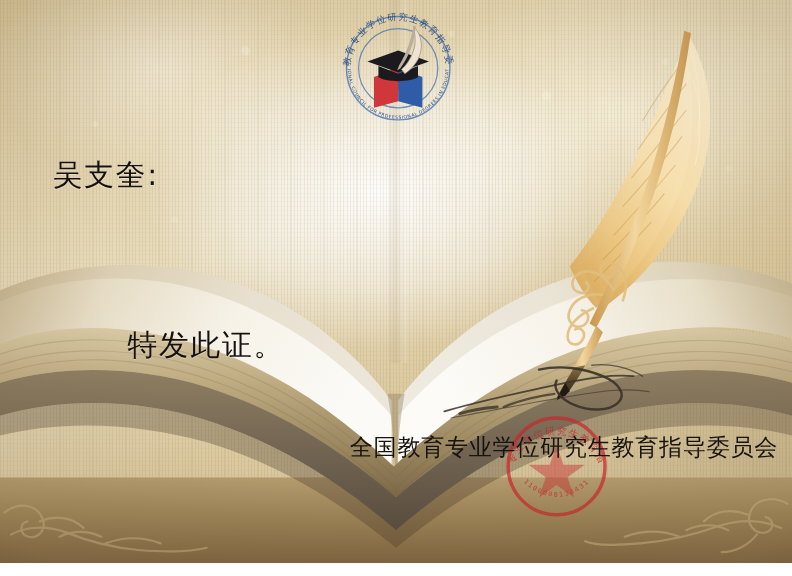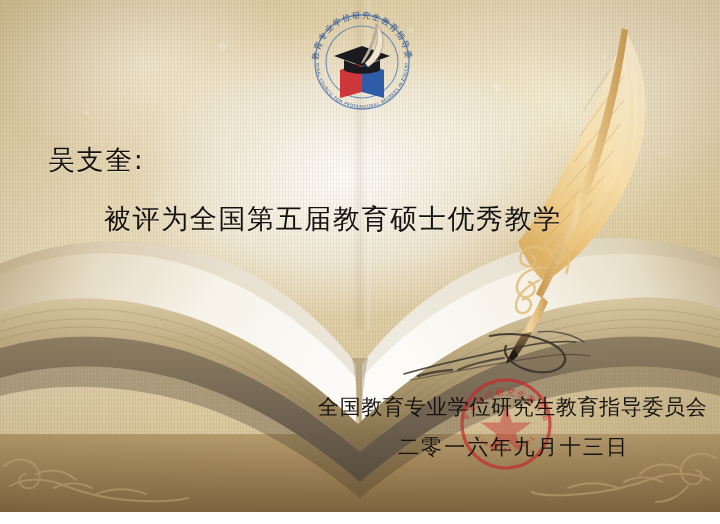--- a/index.html
+++ b/index.html
@@ -396,18 +396,17 @@
       <path d="M132,40 C120,34 106,34 94,40"></path>
       <path d="M88,46 C72,40 54,40 38,46"></path>
       <path d="M158,44 C150,54 138,60 126,60"></path>
     </g>
   </svg>
 
   <div class="paper-vignette"></div>
 
   <div class="text-layer">
     <div class="cn recipient-name">吴支奎:</div>
-    <div class="cn body-line-1">被评为全国第五届教育硕士优秀教学</div>
+    <div class="cn body-line-3">特发此证。</div>
     <div class="cn issuer-line">全国教育专业学位研究生教育指导委员会</div>
-    <div class="cn date-line">二零一六年九月十三日</div>
   </div>
 
 </div>
 
 </body></html>

